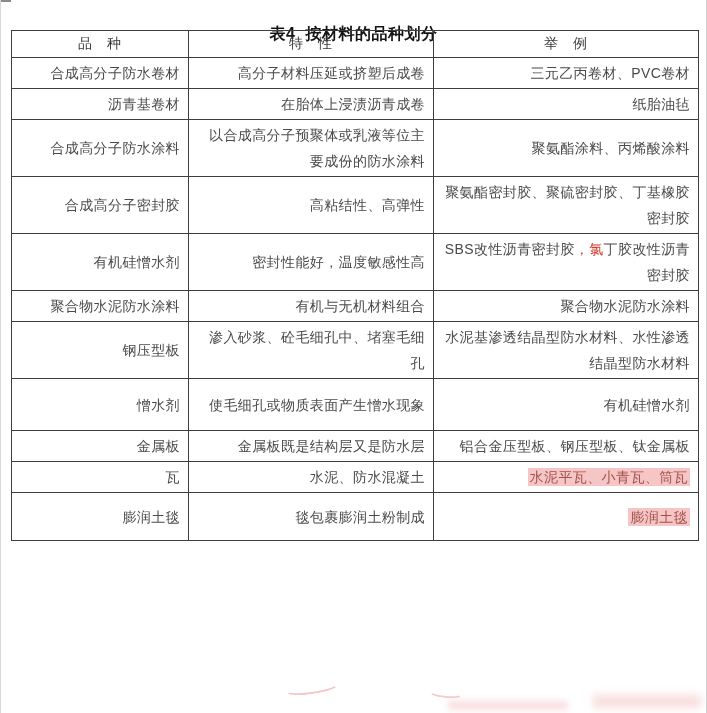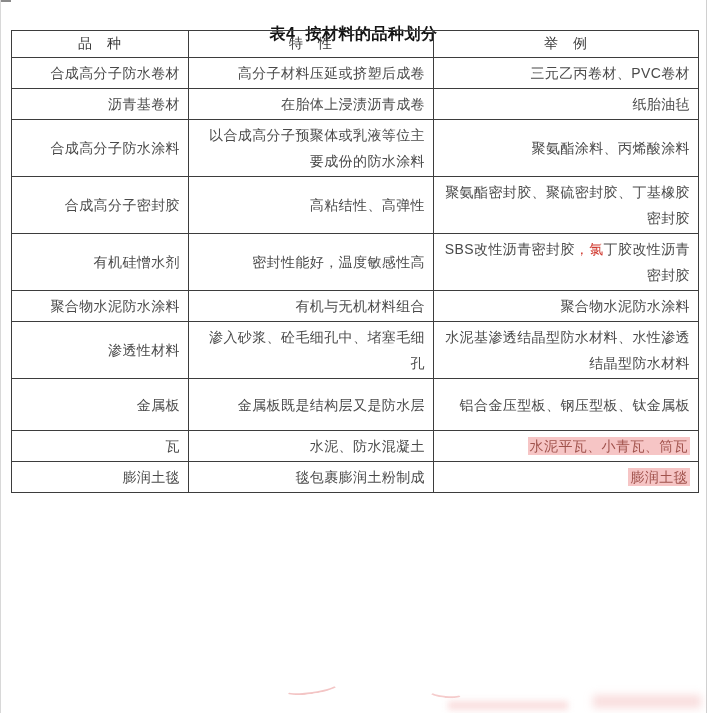--- a/index.html
+++ b/index.html
@@ -114,23 +114,28 @@
           <td>有机硅憎水剂</td>
           <td>密封性能好，温度敏感性高</td>
           <td><span class="seg-normal">SBS改性沥青密封胶</span><span class="seg-red">，氯</span><span class="seg-normal">丁胶改性沥青密封胶</span></td>
         </tr>
         <tr>
           <td>聚合物水泥防水涂料</td>
           <td>有机与无机材料组合</td>
           <td><span class="seg-normal">聚合物水泥防水涂料</span></td>
         </tr>
         <tr>
-          <td>渗透性材料</td>
+          <td>钢压型板</td>
           <td>渗入砂浆、砼毛细孔中、堵塞毛细孔</td>
           <td><span class="seg-normal">水泥基渗透结晶型防水材料、水性渗透结晶型防水材料</span></td>
+        </tr>
+        <tr>
+          <td>憎水剂</td>
+          <td>使毛细孔或物质表面产生憎水现象</td>
+          <td><span class="seg-normal">有机硅憎水剂</span></td>
         </tr>
         <tr>
           <td>金属板</td>
           <td>金属板既是结构层又是防水层</td>
           <td><span class="seg-normal">铝合金压型板、钢压型板、钛金属板</span></td>
         </tr>
         <tr>
           <td>瓦</td>
           <td>水泥、防水混凝土</td>
           <td><span class="seg-highlight">水泥平瓦、小青瓦、筒瓦</span></td>

